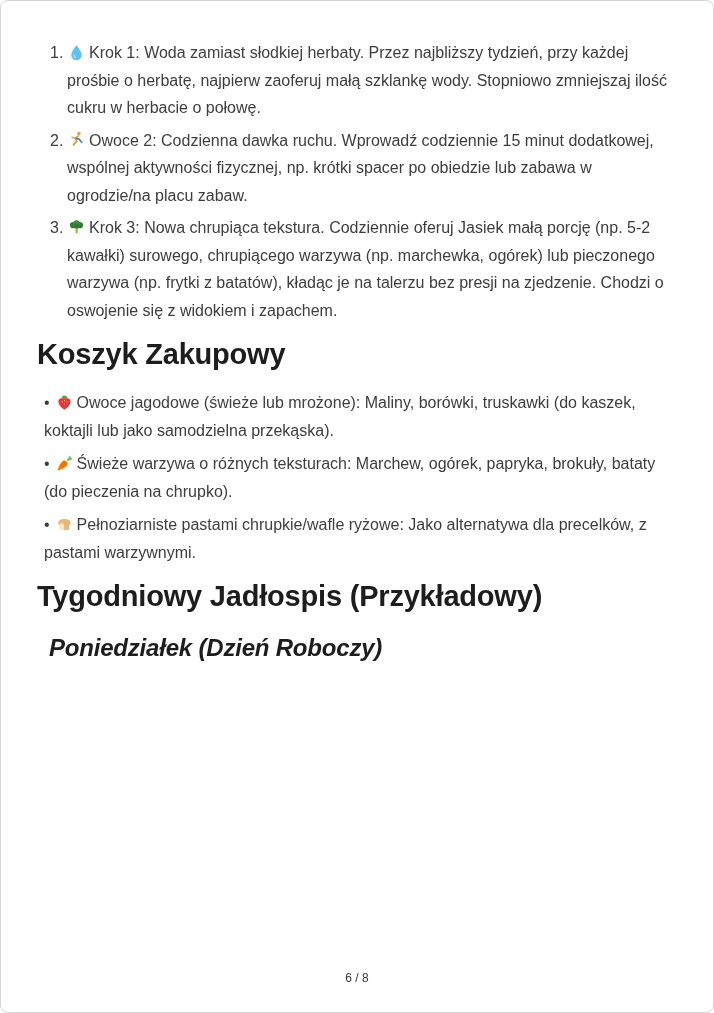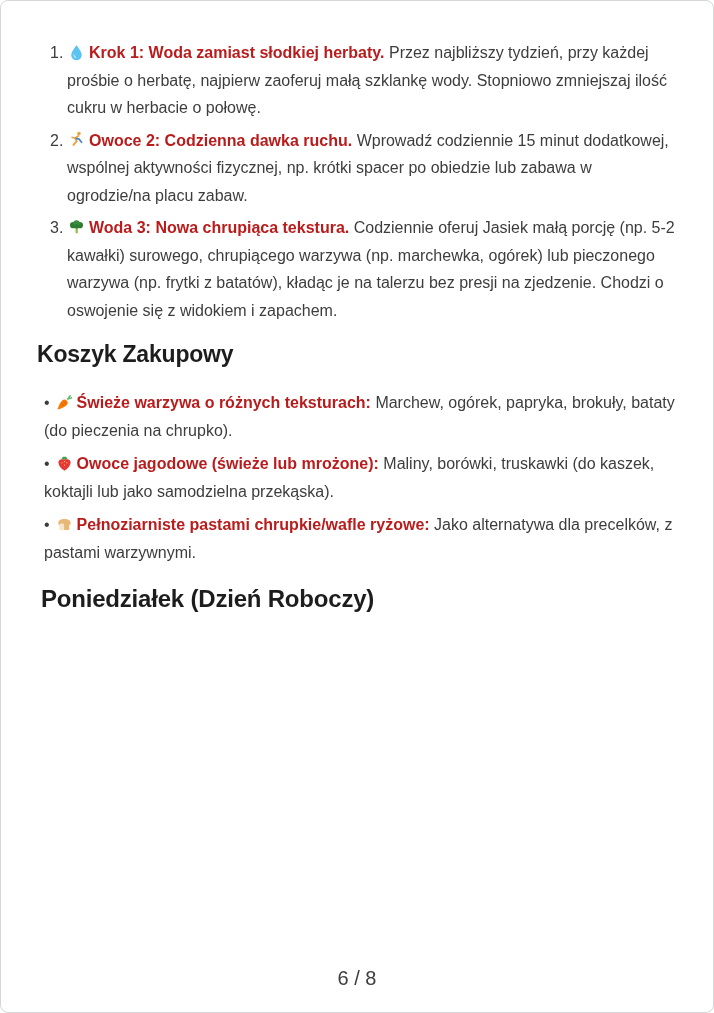--- a/index.html
+++ b/index.html
@@ -11,49 +11,49 @@
     background: #ffffff;
     border: 1px solid #d4d7da;
     border-radius: 8px;
     overflow: hidden;
     font-family: "Liberation Sans", "DejaVu Sans", sans-serif;
     color: #3d3d3d;
     font-size: 16px;
     line-height: 27.5px;
   }
   .content { padding: 38px 36px 0 36px; }
-  strong { font-weight: 700; color: #b91c1c; }
+  strong { font-weight: 400; color: #404040; }
   
   ol.steps { list-style: none; margin: 0; padding: 0 0 0 30px; }
   ol.steps li { position: relative; }
   ol.steps li + li { margin-top: 5px; }
   ol.steps .num {
     position: absolute; left: -17px; top: 0; width: 16px;
     text-align: left; color: #3d3d3d;
   }
   
   ul.products { list-style: none; margin: 16px 0 0 0; padding: 0 0 0 7px; }
   ul.products li + li { margin-top: 6px; }
   ul.products .bullet { color: #3d3d3d; margin-right: 5px; }
   
   .icon { display: inline-block; width: 17px; height: 17px; vertical-align: -2.5px; margin: 0 4px 0 1px; }
   .icon svg { display: block; width: 100%; height: 100%; }
   
   h2 {
-    font-size: 23px; line-height: 38px; font-weight: 700;
+    font-size: 29px; line-height: 38px; font-weight: 700;
     color: #1d1d1d; margin: 11px 0 0 0; letter-spacing: -0.2px;
   }
   h3 {
     font-size: 24px; line-height: 33px; font-weight: 700;
-    color: #1d1d1d; margin: 16px 0 0 4px; letter-spacing: -0.2px;
+    color: #1d1d1d; margin: 16px 0 0 12px; letter-spacing: -0.2px; font-style: italic;
   }
   p.para { margin: 20px 0 0 0; }
   .footer {
     position: absolute; left: 0; bottom: 26px; width: 100%;
-    text-align: center; font-size: 20px; line-height: 16px; color: #3d3d3d;
+    text-align: center; font-size: 12px; line-height: 16px; color: #3d3d3d;
   }
 </style>
 </head>
 <body>
 
 <div class="page">
   <div class="content">
 
     <ol class="steps">
       <li>
@@ -70,53 +70,54 @@
               <path d="M4.2 6.6l3.4 1" stroke="#e8a33d" stroke-width="1.6" fill="none" stroke-linecap="round"></path>
             </svg></span><strong>Owoce 2: Codzienna dawka ruchu.</strong> <span>Wprowadź codziennie 15 minut dodatkowej, wspólnej aktywności fizycznej, np. krótki spacer po obiedzie lub zabawa w ogrodzie/na placu zabaw.</span>
       </li>
       <li>
         <span class="num">3.</span><span class="icon"><svg viewBox="0 0 18 18" xmlns="http://www.w3.org/2000/svg">
               <path d="M8 9h2.4v6.2H8Z" fill="#8bc34a"></path>
               <circle cx="5.4" cy="6.6" r="3.3" fill="#2e7d32"></circle>
               <circle cx="12.6" cy="6.6" r="3.3" fill="#2e7d32"></circle>
               <circle cx="9" cy="4.6" r="3.4" fill="#388e3c"></circle>
               <circle cx="9" cy="7.8" r="2.6" fill="#2e7d32"></circle>
-            </svg></span><strong>Woda 3: Nowa chrupiąca tekstura.</strong> <span>Codziennie oferuj Jasiek małą porcję (np. 5-2 kawałki) surowego, chrupiącego warzywa (np. marchewka, ogórek) lub pieczonego warzywa (np. frytki z batatów), kładąc je na talerzu bez presji na zjedzenie. Chodzi o oswojenie się z widokiem i zapachem.</span>
+            </svg></span><strong>Krok 3: Nowa chrupiąca tekstura.</strong> <span>Codziennie oferuj Jasiek małą porcję (np. 5-2 kawałki) surowego, chrupiącego warzywa (np. marchewka, ogórek) lub pieczonego warzywa (np. frytki z batatów), kładąc je na talerzu bez presji na zjedzenie. Chodzi o oswojenie się z widokiem i zapachem.</span>
       </li>
     </ol>
 
     <h2>Koszyk Zakupowy</h2>
 
 
     <ul class="products">
-      <li>
-        <span class="bullet">•</span><span class="icon"><svg viewBox="0 0 18 18" xmlns="http://www.w3.org/2000/svg">
-              <path d="M12.4 5.2l2.6-3.4M12.6 5.4l3.8-1.4" stroke="#66bb6a" stroke-width="1.6" fill="none" stroke-linecap="round"></path>
-              <path d="M1.6 16.4c0 0 1.8-6.6 5-9.6a3.4 3.4 0 0 1 4.8 4.8c-3 3.2-9.8 4.8-9.8 4.8Z" fill="#f57c00"></path>
-              <path d="M6 10.4l2 2M8.4 8.2l1.8 1.8" stroke="#e65100" stroke-width="1" stroke-linecap="round"></path>
-            </svg></span><strong>Świeże warzywa o różnych teksturach:</strong> <span>Marchew, ogórek, papryka, brokuły, bataty (do pieczenia na chrupko).</span>
-      </li>
       <li>
         <span class="bullet">•</span><span class="icon"><svg viewBox="0 0 18 18" xmlns="http://www.w3.org/2000/svg">
               <path d="M9 16.6c4.4-2.2 6.4-5.8 6.4-8.8 0-2.2-1.7-3.4-3.4-3.4H6c-1.7 0-3.4 1.2-3.4 3.4 0 3 2 6.6 6.4 8.8Z" fill="#e53935"></path>
               <path d="M5.6 4.6h6.8L10.6 1.8H7.4Z" fill="#43a047"></path>
               <circle cx="6.4" cy="8.2" r=".6" fill="#ffe082"></circle>
               <circle cx="9" cy="10.6" r=".6" fill="#ffe082"></circle>
               <circle cx="11.6" cy="8.2" r=".6" fill="#ffe082"></circle>
               <circle cx="9" cy="7" r=".6" fill="#ffe082"></circle>
             </svg></span><strong>Owoce jagodowe (świeże lub mrożone):</strong> <span>Maliny, borówki, truskawki (do kaszek, koktajli lub jako samodzielna przekąska).</span>
       </li>
       <li>
         <span class="bullet">•</span><span class="icon"><svg viewBox="0 0 18 18" xmlns="http://www.w3.org/2000/svg">
+              <path d="M12.4 5.2l2.6-3.4M12.6 5.4l3.8-1.4" stroke="#66bb6a" stroke-width="1.6" fill="none" stroke-linecap="round"></path>
+              <path d="M1.6 16.4c0 0 1.8-6.6 5-9.6a3.4 3.4 0 0 1 4.8 4.8c-3 3.2-9.8 4.8-9.8 4.8Z" fill="#f57c00"></path>
+              <path d="M6 10.4l2 2M8.4 8.2l1.8 1.8" stroke="#e65100" stroke-width="1" stroke-linecap="round"></path>
+            </svg></span><strong>Świeże warzywa o różnych teksturach:</strong> <span>Marchew, ogórek, papryka, brokuły, bataty (do pieczenia na chrupko).</span>
+      </li>
+      <li>
+        <span class="bullet">•</span><span class="icon"><svg viewBox="0 0 18 18" xmlns="http://www.w3.org/2000/svg">
               <path d="M2.4 7.4c0-2.8 3-4.2 6.6-4.2s6.6 1.4 6.6 4.2c0 1.2-.8 2-1.6 2.2v5.2H4V9.6c-.8-.2-1.6-1-1.6-2.2Z" fill="#e8b877"></path>
               <path d="M4 9.6v5.2h4.6V9.6C8.6 8.4 7.6 7.6 6.3 7.6S4 8.4 4 9.6Z" fill="#f7e6c8"></path>
             </svg></span><strong>Pełnoziarniste pastami chrupkie/wafle ryżowe:</strong> <span>Jako alternatywa dla precelków, z pastami warzywnymi.</span>
       </li>
     </ul>
 
+    <h2>Tygodniowy Jadłospis (Przykładowy)</h2>
 
 
     <h3>Poniedziałek (Dzień Roboczy)</h3>
 
   </div>
 
   <div class="footer">6 / 8</div>
 </div>
 
 </body></html>

